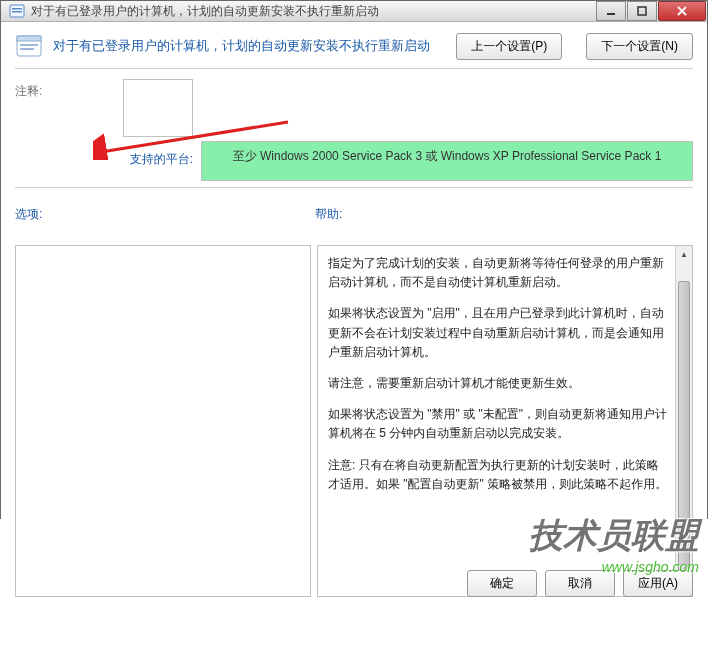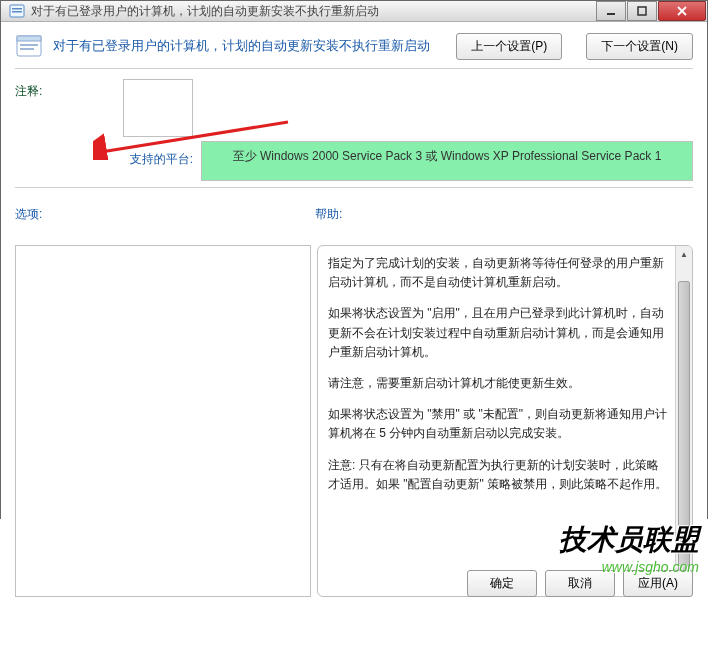--- a/index.html
+++ b/index.html
@@ -109,21 +109,21 @@
 .radio-row {
   display: flex;
   align-items: center;
   gap: 6px;
   position: relative;
 }
 .radio-row input[type="radio"] {
   margin: 0;
 }
 .label-col {
-  color: #14532d;
+  color: #737373;
   padding-top: 4px;
 }
 .comment-box {
   border: 1px solid #c0c0c0;
   height: 58px;
   background: #fff;
   width: 100%;
   resize: none;
   font-family: inherit;
   font-size: 12px;
@@ -161,21 +161,21 @@
   gap: 6px;
   height: 352px;
 }
 .pane {
   border: 1px solid #c0c0c0;
   background: #fff;
   position: relative;
   overflow: hidden;
 }
 .pane.left { width: 296px; }
-.pane.right { flex: 1; border-radius: 6px; }
+.pane.right { flex: 1; }
 .pane-inner {
   padding: 8px 10px;
   height: 100%;
   overflow-y: auto;
   font-size: 12px;
   line-height: 1.6;
   color: #222;
 }
 .pane-inner p { margin-bottom: 12px; }
 
@@ -225,23 +225,23 @@
 
 
 .watermark {
   position: absolute;
   right: 8px;
   bottom: 32px;
   text-align: right;
   pointer-events: none;
 }
 .watermark .wm-main {
-  font-size: 28px;
+  font-size: 34px;
   font-weight: bold;
-  color: #000000;
+  color: #737373;
   font-style: italic;
   text-shadow: 1px 1px 0 #fff, -1px -1px 0 #fff;
 }
 .watermark .wm-url {
   font-size: 14px;
   color: #4abb35;
   font-style: italic;
   text-shadow: 1px 1px 0 #fff;
 }
 

